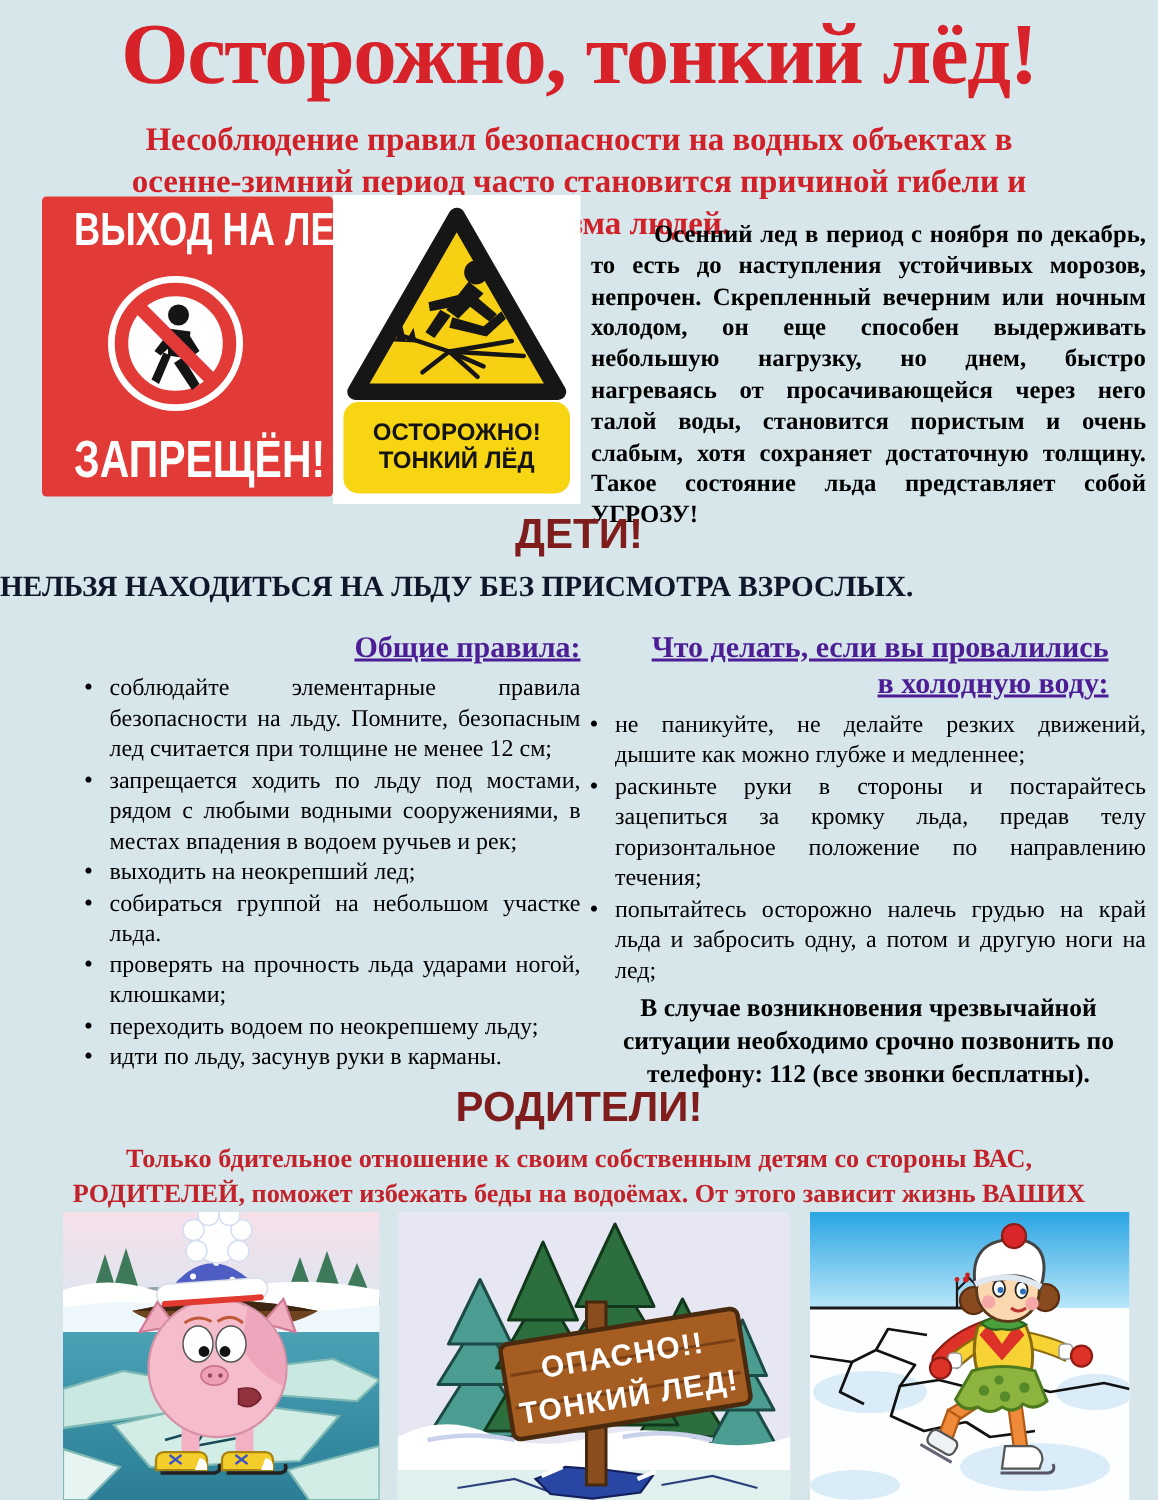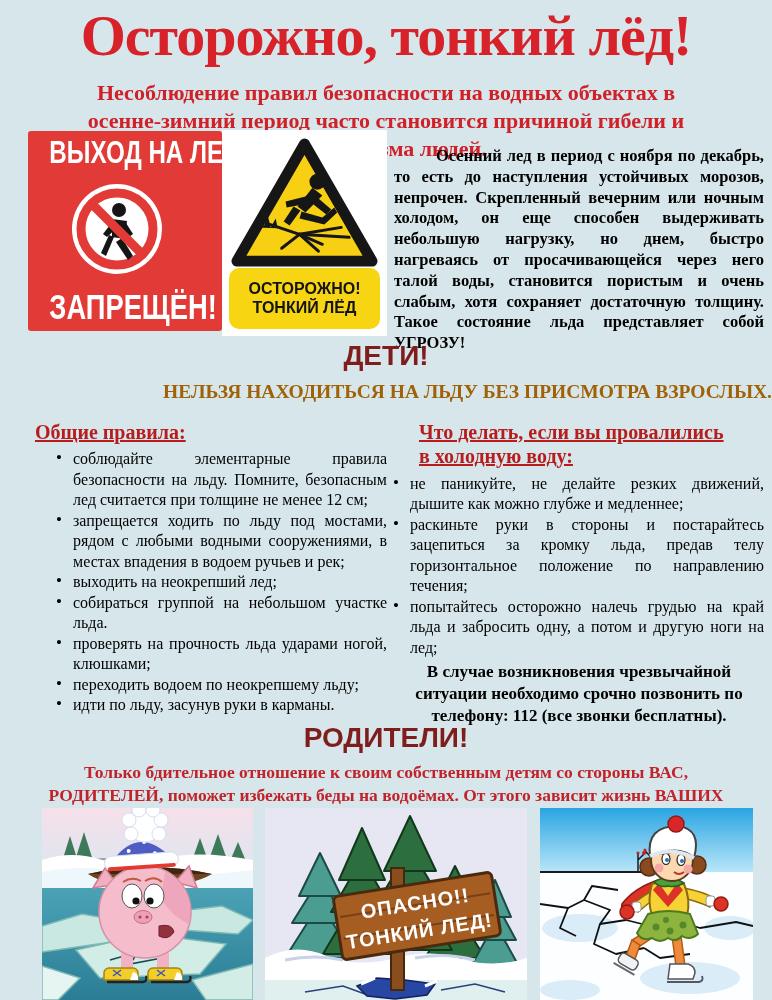--- a/index.html
+++ b/index.html
@@ -52,29 +52,29 @@
   }
   
   .h-children, .h-parents {
     position:absolute; left:0; width:100%; text-align:center;
     font-family:"Liberation Sans", sans-serif; font-weight:bold;
     font-size:28px; color:#7f1d1d;
   }
   .h-children { top:340px; }
   .h-parents  { top:722px; }
   .warning-line {
-    position:absolute; top:381px; left:0; width:100%; text-align:right;
-    font-weight:bold; font-size:19.5px; color:#a16207;
+    position:absolute; top:381px; left:0; width:100%; text-align:left;
+    font-weight:bold; font-size:19.5px; color:#0f172a;
   }
   
   .col { position:absolute; top:420px; }
   .col-left  { left:35px;  width:352px; }
   .col-right { left:394px; width:370px; }
   .col-head {
-    text-align:left; font-weight:bold; font-size:20px; color:#b91c1c;
+    text-align:right; font-weight:bold; font-size:20px; color:#4c1d95;
     text-decoration:underline; text-decoration-thickness:2px;
     line-height:1.22; margin:0 auto 5px auto;
   }
   .col-right .col-head { width:320px; }
   .col ul { margin:0; padding:0; list-style:none; }
   .col-left  ul { padding-left:38px; }
   .col-right ul { padding-left:16px; }
   .col li {
     position:relative; font-size:16px; line-height:20.5px; text-align:justify;
   }

